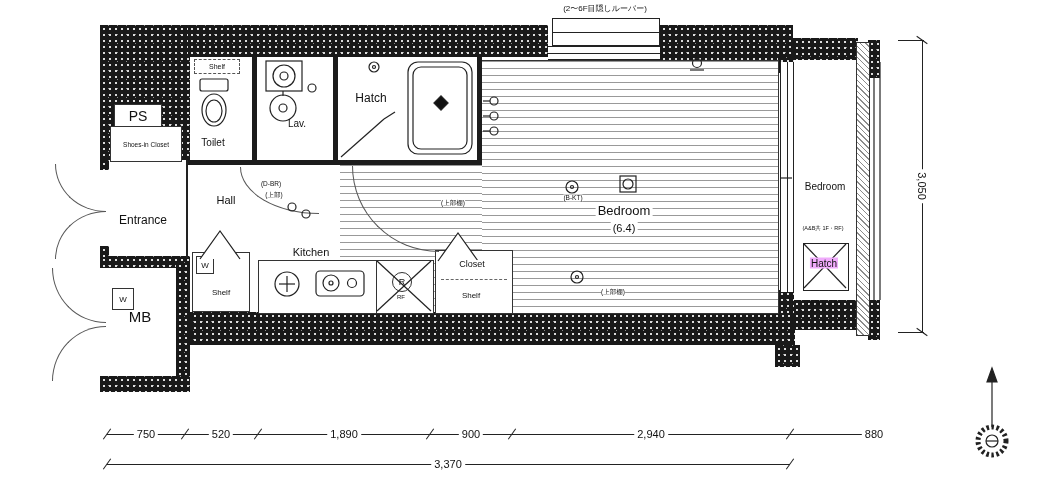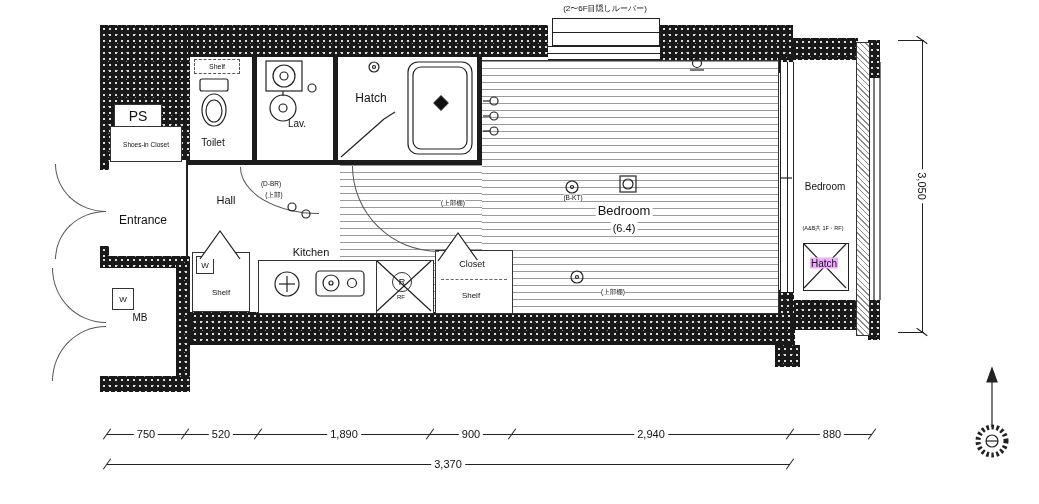--- a/index.html
+++ b/index.html
@@ -192,21 +192,21 @@
         <line x1="986" y1="441" x2="998" y2="441"></line>
       </g>
     </g>
   </svg>
 
   <div class="lbl" style="left:213px;top:142px;font-size:10px">Toilet</div>
   <div class="lbl" style="left:297px;top:123px;font-size:10px">Lav.</div>
   <div class="lbl" style="left:371px;top:99px;font-size:12px">Hatch</div>
   <div class="lbl" style="left:226px;top:200px;font-size:11px">Hall</div>
   <div class="lbl" style="left:143px;top:221px;font-size:12px">Entrance</div>
-  <div class="lbl" style="left:140px;top:317px;font-size:10px">MB</div>
+  <div class="lbl" style="left:140px;top:317px;font-size:15px">MB</div>
   <div class="lbl" style="left:311px;top:252px;font-size:11px;background:#fff;padding:0 2px">Kitchen</div>
   <div class="lbl" style="left:221px;top:293px;font-size:8px">Shelf</div>
   <div class="lbl" style="left:401px;top:297px;font-size:6px;background:#fff">RF</div>
   <div class="lbl" style="left:472px;top:265px;font-size:9px;background:#fff">Closet</div>
   <div class="lbl" style="left:471px;top:296px;font-size:8px;background:#fff">Shelf</div>
   <div class="lbl" style="left:624px;top:211px;font-size:13px;background:#fff;padding:0 2px">Bedroom</div>
   <div class="lbl" style="left:624px;top:228px;font-size:11px;background:#fff;padding:0 2px">(6.4)</div>
   <div class="lbl" style="left:825px;top:186px;font-size:10px">Bedroom</div>
   <div class="lbl" style="left:824px;top:263px;font-size:10px;background:#f0abfc;padding:0 1px">Hatch</div>
 
@@ -235,17 +235,17 @@
   <div class="tick" style="left:107px;top:464px"></div>
   <div class="tick" style="left:790px;top:464px"></div>
   <div class="tickh" style="left:922px;top:40px"></div>
   <div class="tickh" style="left:922px;top:332px"></div>
 
   <div class="dim" style="left:146px;top:434px">750</div>
   <div class="dim" style="left:221px;top:434px">520</div>
   <div class="dim" style="left:344px;top:434px">1,890</div>
   <div class="dim" style="left:471px;top:434px">900</div>
   <div class="dim" style="left:651px;top:434px">2,940</div>
-  <div class="dim" style="left:832px;top:434px">880</div>
+  <div class="dim" style="left:874px;top:434px">880</div>
   <div class="dim" style="left:448px;top:464px">3,370</div>
   <div class="dim" style="left:922px;top:186px;transform:translate(-50%,-50%) rotate(90deg)">3,050</div>
 
 </div>
 
 </body></html>

